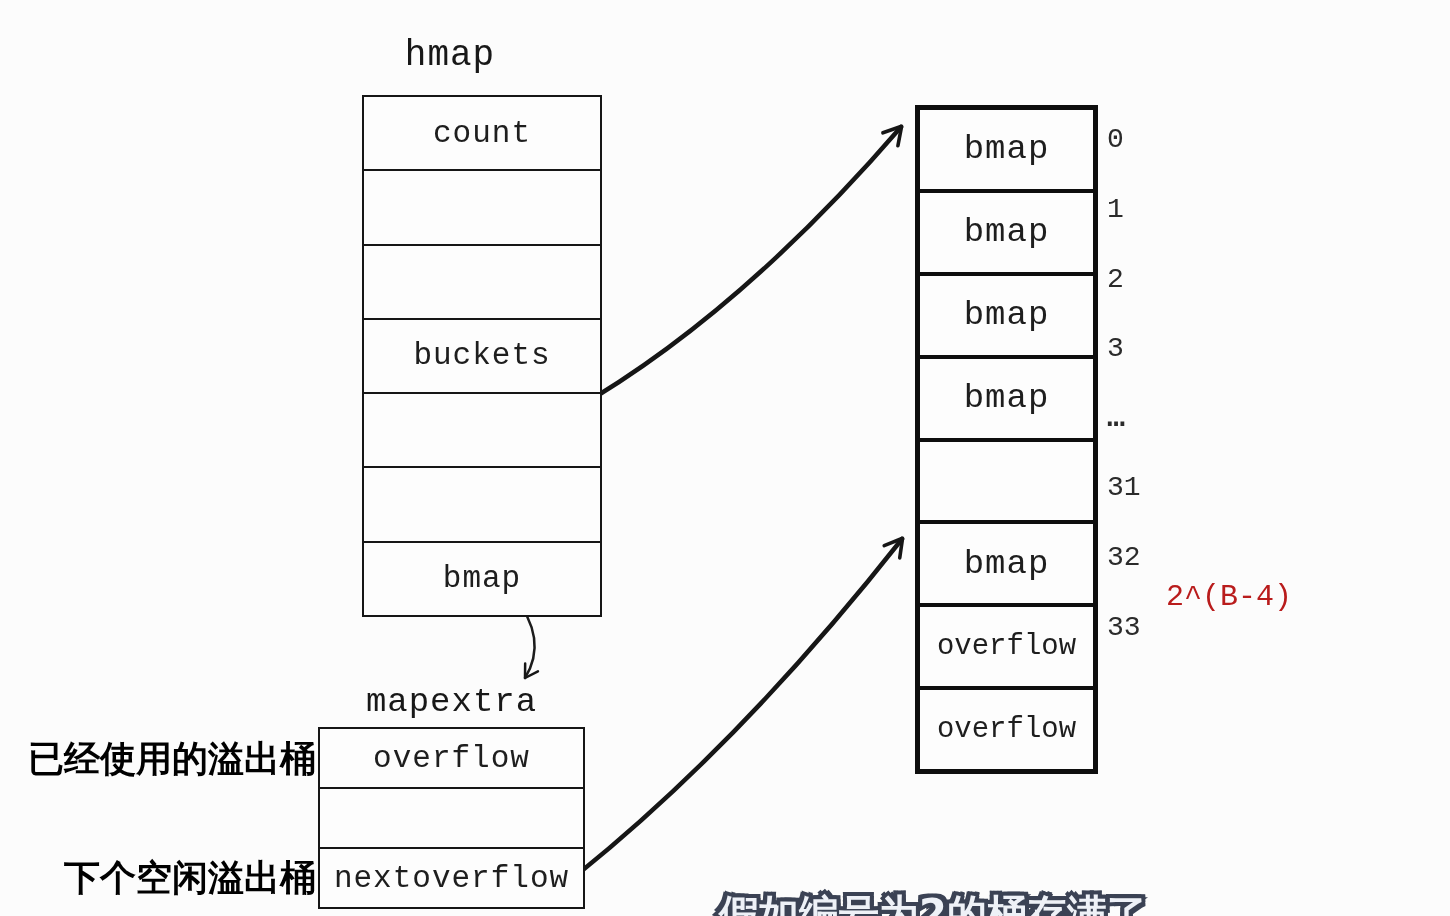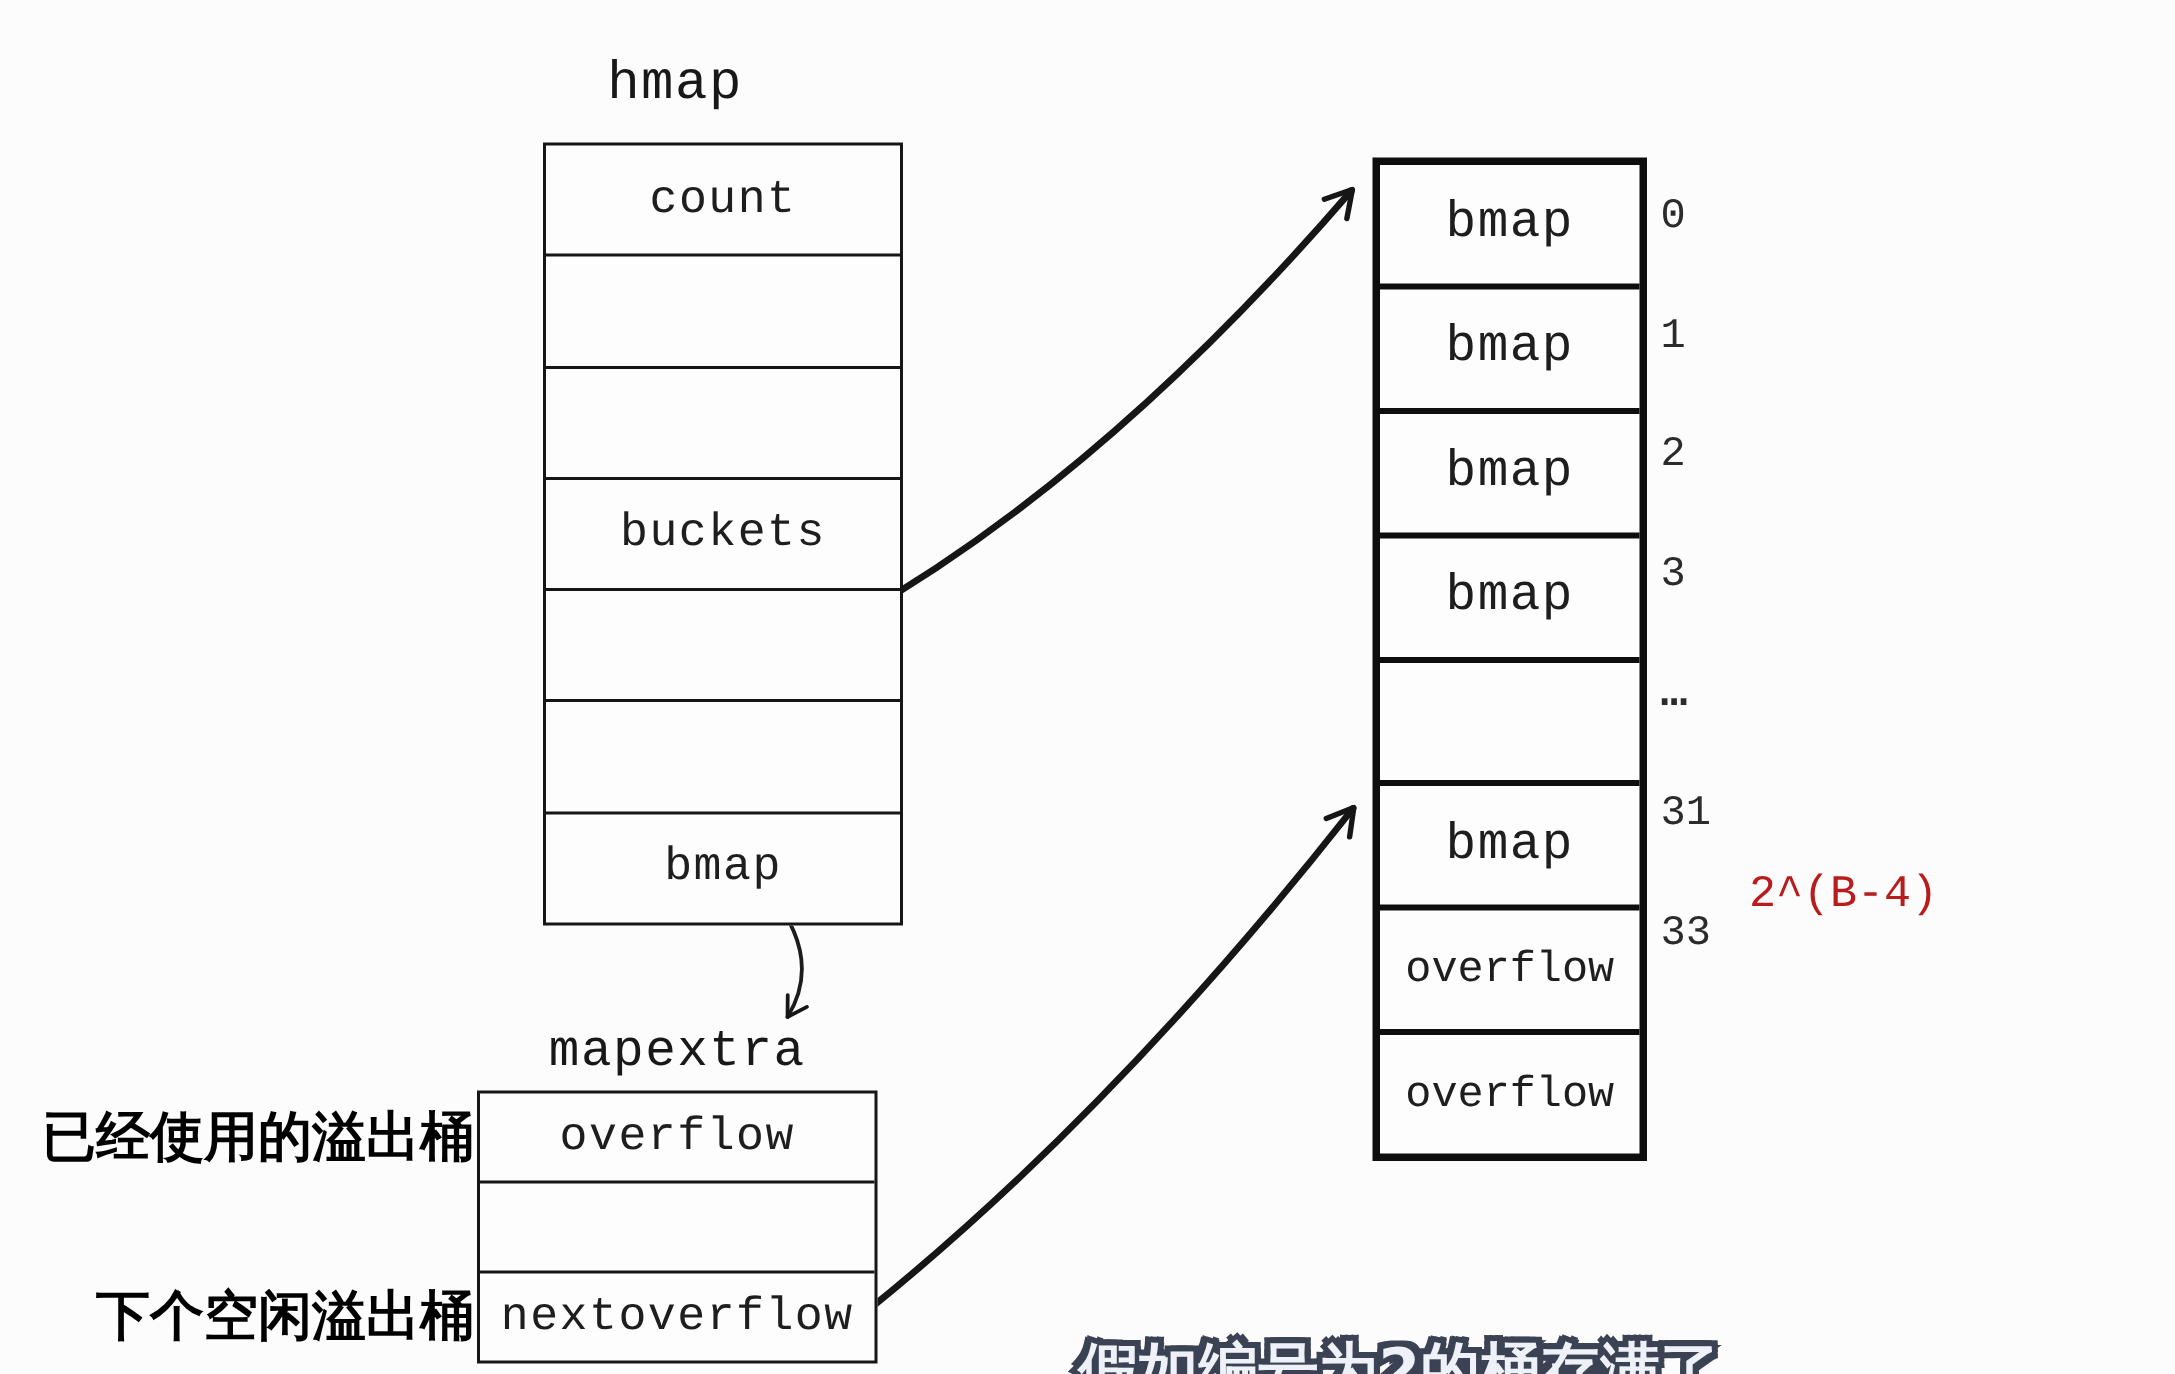--- a/index.html
+++ b/index.html
@@ -129,20 +129,21 @@
     <div class="cell small">overflow</div>
   </div>
 
   <div class="index-rail">
     <div class="index-slot">0</div>
     <div class="index-slot">1</div>
     <div class="index-slot">2</div>
     <div class="index-slot">3</div>
     <div class="index-slot dots">…</div>
     <div class="index-slot">31</div>
+    <div class="index-slot">32</div>
     <div class="index-slot">33</div>
   </div>
 
   <div class="power-note">2^(B-4)</div>
 
   <div class="struct-title mapextra-title">mapextra</div>
   <div class="box mapextra-box">
     <div class="cell">overflow</div>
     <div class="cell"></div>
     <div class="cell">nextoverflow</div>

